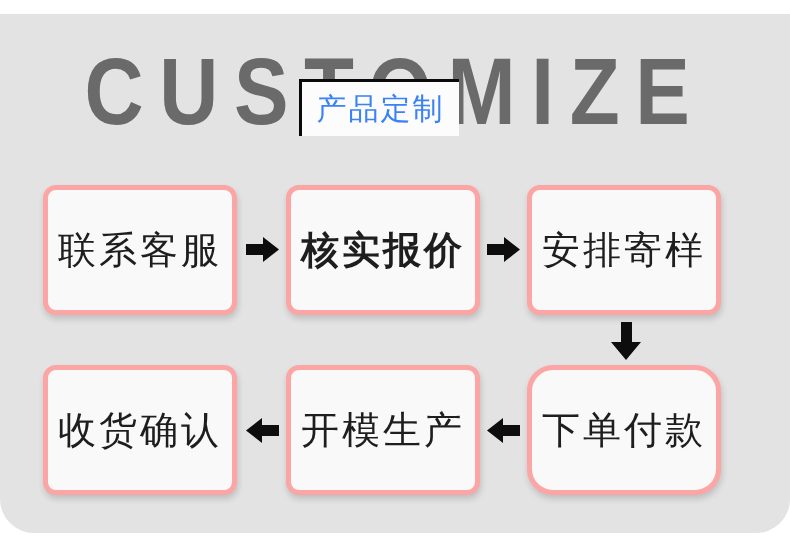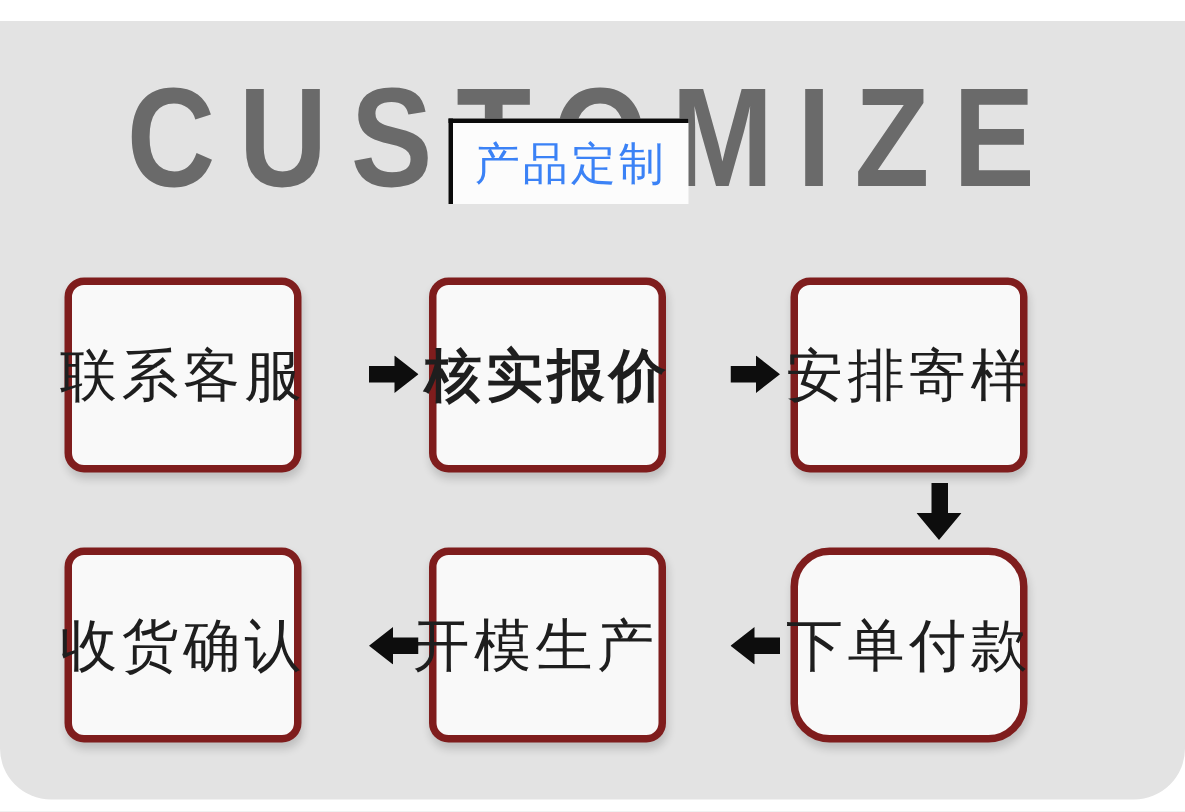--- a/index.html
+++ b/index.html
@@ -52,40 +52,40 @@
     justify-content: center;
     font-size: 30px;
     letter-spacing: 2px;
     color: #3b82f6;
     font-family: "Liberation Sans", sans-serif;
   }
 
   
   .flow-box {
     position: absolute;
-    width: 158px; height: 130px;
+    width: 194px; height: 130px;
     box-sizing: border-box;
     background: #f9f9f9;
-    border: 5px solid #7f1d1d;
+    border: 5px solid #fca5a5;
     border-radius: 13px;
     box-shadow: 1px 4px 6px rgba(0,0,0,0.16);
     display: flex;
     align-items: center;
     justify-content: center;
     font-family: "Liberation Serif", "DejaVu Serif", serif;
     font-size: 38px;
     letter-spacing: 3px;
     color: #1e1e1e;
     white-space: nowrap;
   }
   .pos-r1c1 { left: 43px;  top: 185px; }
   .pos-r1c2 { left: 286px; top: 185px; font-weight: bold; }
   .pos-r1c3 { left: 527px; top: 185px; justify-content: center; }
   .pos-r2c1 { left: 43px;  top: 365px; }
-  .pos-r2c2 { left: 286px; top: 365px; justify-content: flex-end; }
+  .pos-r2c2 { left: 286px; top: 365px; }
   .pos-r2c3 { left: 527px; top: 365px; border-radius: 26px; }
 
   
   .arrow { position: absolute; }
   .arrow svg { display: block; }
   .arr-right-1 { left: 246px; top: 237px; }
   .arr-right-2 { left: 487px; top: 237px; }
   .arr-down    { left: 611px; top: 322px; }
   .arr-left-1  { left: 487px; top: 418px; }
   .arr-left-2  { left: 246px; top: 418px; }

